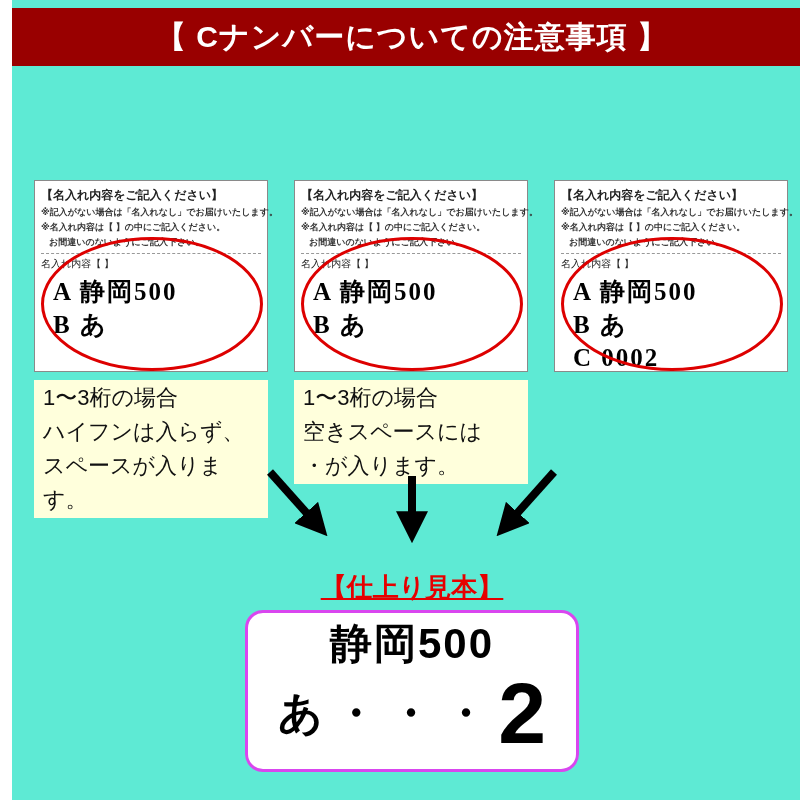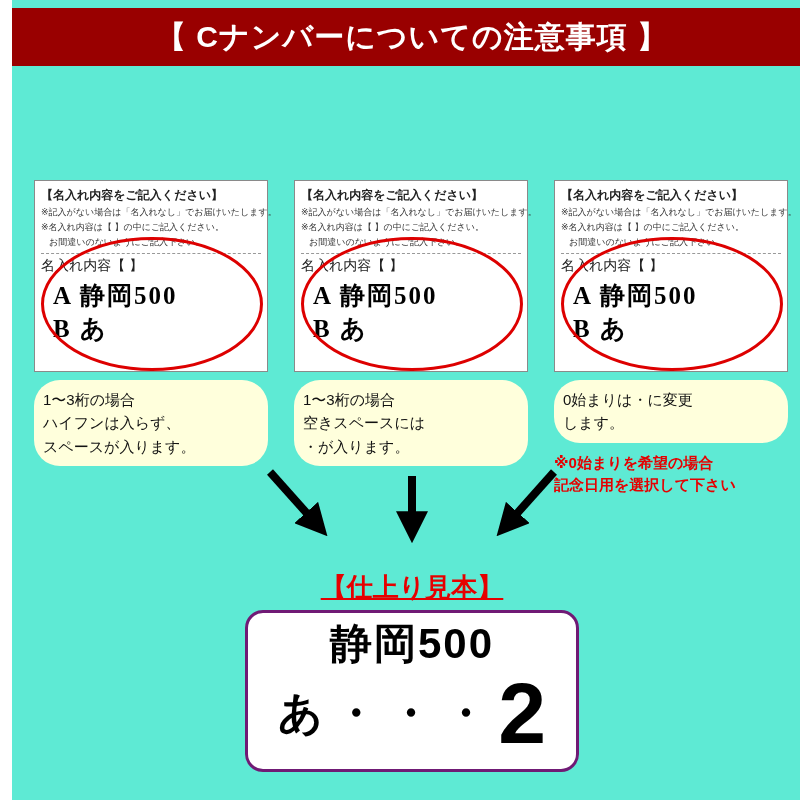--- a/index.html
+++ b/index.html
@@ -15,44 +15,44 @@
   .intro-main{position:absolute;top:86px;left:0;width:800px;text-align:center;
               font-size:26px;font-weight:bold;color:#111;}
   .intro-sub{position:absolute;top:126px;left:0;width:800px;text-align:center;
              font-size:26px;font-weight:bold;color:#e60000;}
 
   
   .fbox{position:absolute;top:180px;width:234px;height:192px;border:1px solid #8a8a8a;
         background:#fff;box-sizing:border-box;padding:6px 6px;}
   .fbox-1{left:22px;} .fbox-2{left:282px;} .fbox-3{left:542px;}
   .fbox .hdr{font-size:12px;font-weight:bold;color:#222;white-space:nowrap;}
-  .fbox .nt{font-size:9px;color:#333;white-space:nowrap;margin-top:2px;}
+  .fbox .nt{font-size:9px;color:#333;white-space:nowrap;margin-top:2px;font-weight:bold;}
   .fbox .nt-indent{padding-left:8px;}
   .fbox .dash{border-top:1px dashed #999;margin:4px 0 3px;}
-  .fbox .lbl{font-size:14px;color:#222;}
+  .fbox .lbl{font-size:10px;color:#222;}
   .fbox .rows{margin-top:4px;padding-left:12px;}
   .fbox .row{font-size:25px;font-weight:bold;color:#000;line-height:33px;letter-spacing:2px;font-family:Liberation Serif, serif;}
   .ellipse{position:absolute;left:6px;top:56px;width:216px;height:128px;
            border:3px solid #dd0000;border-radius:50%;pointer-events:none;}
 
   
   .cap{position:absolute;top:380px;width:234px;background:#ffffdc;box-sizing:border-box;
-       padding:8px 9px;font-size:15px;line-height:1.55;color:#111;white-space:pre-line;border-radius:26px;}
+       padding:1px 9px;font-size:22px;line-height:1.55;color:#111;white-space:pre-line;}
   .cap-1{left:22px;} .cap-2{left:282px;} .cap-3{left:542px;}
   .extra-note{position:absolute;left:542px;top:452px;width:240px;font-size:15px;
               font-weight:bold;color:#e60000;white-space:pre-line;line-height:1.45;}
 
   
   .arrows{position:absolute;left:200px;top:466px;width:400px;height:100px;}
 
   
   .sample-title{position:absolute;top:570px;left:0;width:800px;text-align:center;
                 font-size:26px;font-weight:bold;color:#e60000;text-decoration:underline;}
   .plate{position:absolute;left:233px;top:610px;width:334px;height:162px;
-         border:3px solid #701a75;border-radius:18px;box-sizing:border-box;background:#fff;}
+         border:3px solid #d946ef;border-radius:18px;box-sizing:border-box;background:#fff;}
   .plate-region{text-align:center;font-size:42px;font-weight:bold;color:#000;
                 margin-top:8px;letter-spacing:2px;line-height:1.1;}
   .plate-bottom{display:flex;align-items:center;justify-content:space-between;
                 padding:0 30px;height:92px;}
   .plate-kana{font-size:44px;font-weight:bold;color:#000;}
   .plate-dot{font-size:44px;font-weight:bold;color:#000;}
   .plate-number{font-size:86px;font-weight:bold;color:#000;line-height:1;}
 </style>
 </head>
 <body>
@@ -95,34 +95,31 @@
   <div class="fbox fbox-3">
     <div class="hdr">【名入れ内容をご記入ください】</div>
     <div class="nt">※記入がない場合は「名入れなし」でお届けいたします。</div>
     <div class="nt">※名入れ内容は【 】の中にご記入ください。</div>
     <div class="nt nt-indent">お間違いのないようにご記入下さい。</div>
     <div class="dash"></div>
     <div class="lbl">名入れ内容【 】</div>
     <div class="rows">
       <div class="row">A 静岡500</div>
       <div class="row">B あ</div>
+      <div class="row">C 0002</div>
     </div>
     <div class="ellipse"></div>
   </div>
 
   <div class="cap cap-1">1〜3桁の場合
 ハイフンは入らず、
 スペースが入ります。</div>
   <div class="cap cap-2">1〜3桁の場合
 空きスペースには
 ・が入ります。</div>
-  <div class="cap cap-3">0始まりは・に変更
-します。</div>
-  <div class="extra-note">※0始まりを希望の場合
-記念日用を選択して下さい</div>
 
   <svg class="arrows" viewBox="0 0 400 100">
     <defs>
       <marker id="ah" markerWidth="4" markerHeight="4" refX="2.6" refY="2" orient="auto">
         <path d="M0,0 L4,2 L0,4 Z" fill="#000"></path>
       </marker>
     </defs>
     <line x1="58" y1="6" x2="108" y2="62" stroke="#000" stroke-width="8" marker-end="url(#ah)"></line>
     <line x1="200" y1="10" x2="200" y2="66" stroke="#000" stroke-width="8" marker-end="url(#ah)"></line>
     <line x1="342" y1="6" x2="292" y2="62" stroke="#000" stroke-width="8" marker-end="url(#ah)"></line>

